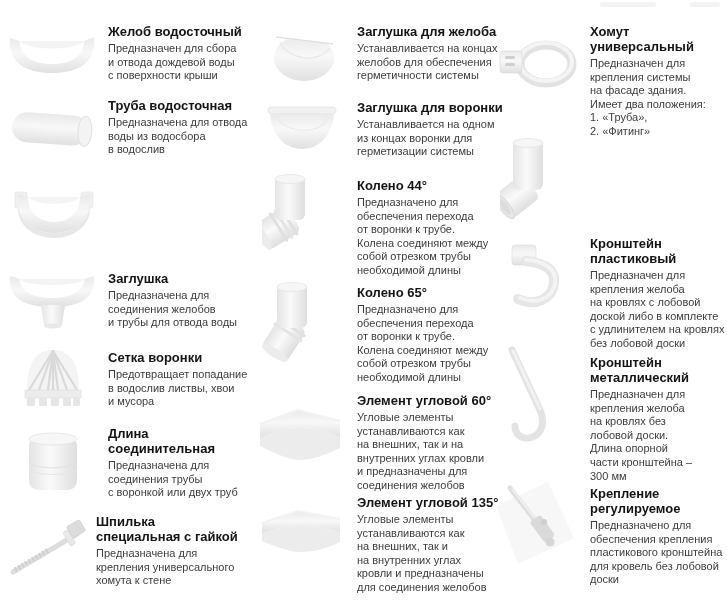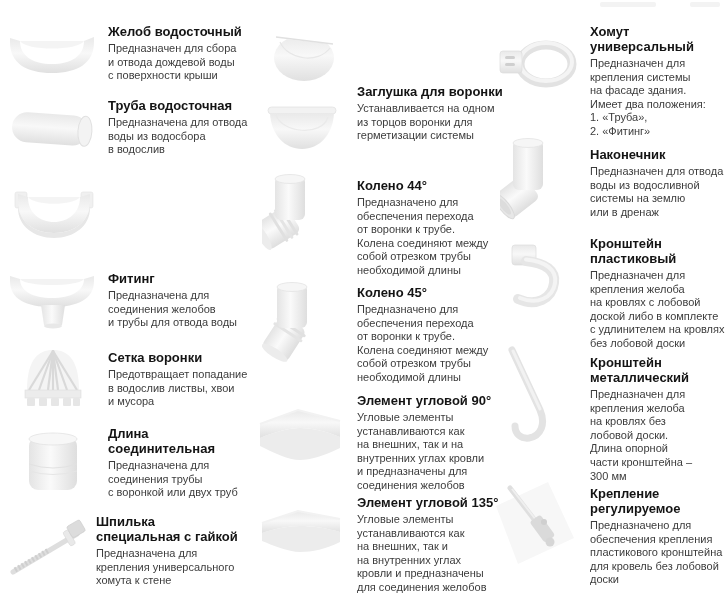--- a/index.html
+++ b/index.html
@@ -77,21 +77,21 @@
 
   <div class="img-box" style="left:6px;top:268px;width:92px;height:62px">
     <svg viewBox="0 0 92 62">
         <path fill="url(#gv)" d="M4 8 L14 11 C14 23 27 30 46 30 C65 30 78 23 78 11 L88 8 L88 13 C88 31 72 39 46 39 C20 39 4 31 4 13 Z"></path>
         <path d="M14 11 C20 19 72 19 78 11" fill="#f1f1f1" opacity="0.85"></path>
         <path fill="url(#gh)" d="M35 37 L59 37 L56 57 Q47 60 38 57 Z"></path>
         <ellipse cx="47" cy="58" rx="9" ry="2.5" fill="#e8e8e8"></ellipse>
       </svg>
   </div>
   <div class="txt" style="left:108px;top:271px;width:152px">
-    <h3 class="title">Фитинг</h3>
+    <h3 class="title">Заглушка</h3>
     <p class="desc">Предназначена для
 соединения желобов
 и трубы для отвода воды</p>
   </div>
 
   <div class="img-box" style="left:20px;top:346px;width:66px;height:66px">
     <svg viewBox="0 0 66 66">
         <path d="M7 44 C7 14 18 4 33 4 C48 4 59 14 59 44 Z" fill="#f4f4f4"></path>
         <g stroke="#d9d9d9" stroke-width="2.2" fill="none">
           <path d="M33 5 L9 44"></path>
@@ -154,32 +154,38 @@
   </div>
 
   <div class="img-box" style="left:266px;top:30px;width:74px;height:52px">
     <svg viewBox="0 0 74 52">
         <ellipse cx="38" cy="28" rx="30" ry="23" fill="url(#gv)"></ellipse>
         <polygon points="0,0 74,0 74,15 0,7" fill="#ffffff"></polygon>
         <line x1="10" y1="7" x2="67" y2="14" stroke="#e0e0e0" stroke-width="1.4"></line>
         <path d="M14 12 C22 30 52 34 64 18" fill="none" stroke="#e7e7e7" stroke-width="1.2"></path>
       </svg>
   </div>
+  <div class="txt" style="left:357px;top:24px;width:160px">
+    <h3 class="title">Заглушка для желоба</h3>
+    <p class="desc">Устанавливается на концах
+желобов для обеспечения
+герметичности системы</p>
+  </div>
 
   <div class="img-box" style="left:264px;top:101px;width:76px;height:54px">
     <svg viewBox="0 0 76 54">
         <rect x="4" y="6" width="68" height="7" rx="3.5" fill="#f2f2f2" stroke="#e2e2e2" stroke-width="0.8"></rect>
         <path fill="url(#gv)" d="M6 12 L70 12 C69 34 55 48 38 48 C21 48 7 34 6 12 Z"></path>
         <path d="M12 14 C18 32 58 36 64 16" fill="none" stroke="#eaeaea" stroke-width="1.2"></path>
       </svg>
   </div>
-  <div class="txt" style="left:357px;top:84px;width:160px">
+  <div class="txt" style="left:357px;top:100px;width:160px">
     <h3 class="title">Заглушка для воронки</h3>
     <p class="desc">Устанавливается на одном
-из торцов воронки для
+из концах воронки для
 герметизации системы</p>
   </div>
 
   <div class="img-box" style="left:262px;top:172px;width:76px;height:84px">
     <svg viewBox="0 0 76 84">
         <g transform="rotate(58 28 48)">
           <rect x="13" y="44" width="30" height="38" rx="6" fill="url(#gh)"></rect>
           <rect x="11" y="48" width="34" height="3" rx="1.5" fill="#e0e0e0"></rect>
           <rect x="11" y="54" width="34" height="3" rx="1.5" fill="#e4e4e4"></rect>
           <rect x="11" y="60" width="34" height="3" rx="1.5" fill="#e0e0e0"></rect>
@@ -205,38 +211,38 @@
           <rect x="15" y="42" width="30" height="38" rx="6" fill="url(#gh)"></rect>
           <rect x="13" y="46" width="34" height="3" rx="1.5" fill="#e0e0e0"></rect>
           <rect x="13" y="52" width="34" height="3" rx="1.5" fill="#e4e4e4"></rect>
           <ellipse cx="30" cy="78" rx="15" ry="4.5" fill="#ececec"></ellipse>
         </g>
         <rect x="15" y="4" width="30" height="44" rx="6" fill="url(#gh)"></rect>
         <ellipse cx="30" cy="7" rx="15" ry="4.5" fill="#f6f6f6" stroke="#e3e3e3" stroke-width="0.8"></ellipse>
       </svg>
   </div>
   <div class="txt" style="left:357px;top:285px;width:160px">
-    <h3 class="title">Колено 45°</h3>
+    <h3 class="title">Колено 65°</h3>
     <p class="desc">Предназначено для
 обеспечения перехода
 от воронки к трубе.
 Колена соединяют между
 собой отрезком трубы
 необходимой длины</p>
   </div>
 
   <div class="img-box" style="left:256px;top:406px;width:88px;height:66px">
     <svg viewBox="0 0 88 66">
         <path fill="#ececec" d="M4 32 C18 26 34 22 44 22 C54 22 70 25 84 31 L84 42 C68 50 54 54 44 54 C32 54 16 46 4 40 Z"></path>
         <path fill="url(#gv)" d="M4 18 L42 4 L84 15 L84 31 C70 25 54 22 44 22 C34 22 18 26 4 32 Z"></path>
         <path d="M4 18 L42 4 L84 15" fill="none" stroke="#f2f2f2" stroke-width="2"></path>
       </svg>
   </div>
   <div class="txt" style="left:357px;top:393px;width:160px">
-    <h3 class="title">Элемент угловой 90°</h3>
+    <h3 class="title">Элемент угловой 60°</h3>
     <p class="desc">Угловые элементы
 устанавливаются как
 на внешних, так и на
 внутренних углах кровли
 и предназначены для
 соединения желобов</p>
   </div>
 
   <div class="img-box" style="left:258px;top:501px;width:86px;height:60px">
     <svg viewBox="0 0 86 60">
@@ -278,27 +284,20 @@
   <div class="img-box" style="left:500px;top:136px;width:74px;height:90px">
     <svg viewBox="0 0 74 90">
         <g transform="rotate(52 28 52)">
           <rect x="13" y="48" width="30" height="36" rx="6" fill="url(#gh)"></rect>
           <ellipse cx="28" cy="82" rx="15" ry="5" fill="#e7e7e7" stroke="#d9d9d9" stroke-width="1"></ellipse>
           <ellipse cx="28" cy="82" rx="10" ry="3.2" fill="#dcdcdc"></ellipse>
         </g>
         <rect x="13" y="4" width="30" height="50" rx="6" fill="url(#gh)"></rect>
         <ellipse cx="28" cy="7" rx="15" ry="4.5" fill="#f6f6f6" stroke="#e3e3e3" stroke-width="0.8"></ellipse>
       </svg>
-  </div>
-  <div class="txt" style="left:590px;top:147px;width:137px">
-    <h3 class="title">Наконечник</h3>
-    <p class="desc">Предназначен для отвода
-воды из водосливной
-системы на землю
-или в дренаж</p>
   </div>
 
   <div class="img-box" style="left:498px;top:241px;width:78px;height:74px">
     <svg viewBox="0 0 78 74">
         <rect x="14" y="4" width="24" height="20" rx="3" fill="url(#gv)" stroke="#dcdcdc" stroke-width="0.7"></rect>
         <path d="M28 20 C48 22 58 30 56 42 C54 58 38 66 20 58" fill="none" stroke="#e6e6e6" stroke-width="10" stroke-linecap="round"></path>
         <path d="M28 18.5 C48 20.5 59 29 57 42 C55 57 39 64 22 57" fill="none" stroke="#f4f4f4" stroke-width="4" stroke-linecap="round"></path>
       </svg>
   </div>
   <div class="txt" style="left:590px;top:236px;width:137px">

